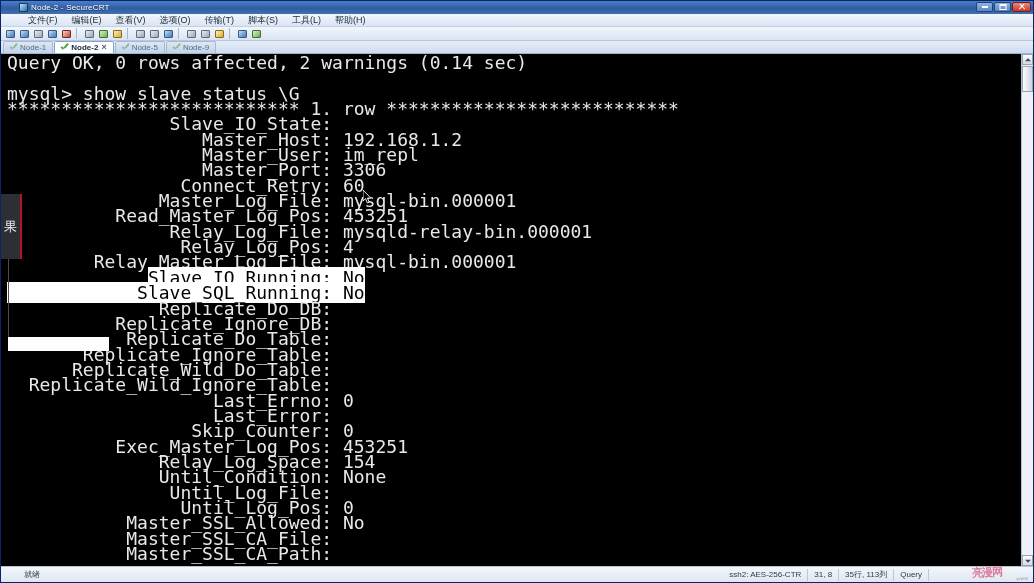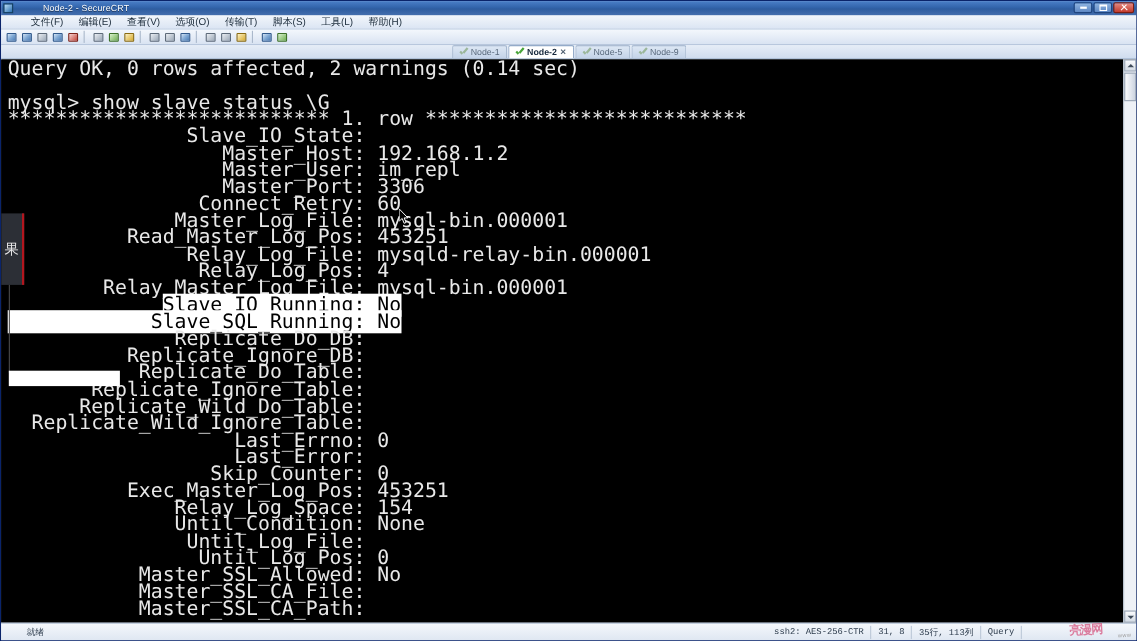--- a/index.html
+++ b/index.html
@@ -17,22 +17,21 @@
     box-sizing:border-box;
     overflow:hidden;
   }
 
   
   .titlebar{
     position:absolute;left:0;top:0;width:1032px;height:13px;
     background:linear-gradient(to bottom,#4a7fc8 0%,#3264ab 45%,#2e5da0 55%,#456fae 100%);
     display:flex;align-items:center;
     box-sizing:border-box;
-    padding-left:2px;
-    gap:24px;
+    padding-left:18px;
   }
   .title-icon{
     width:9px;height:9px;margin-right:3px;flex:none;
     background:linear-gradient(135deg,#bfe0f7,#2a6fb0);
     border:1px solid #14405f;box-sizing:border-box;
   }
   .title-text{
     color:#ffffff;font-size:8px;line-height:9px;
     text-shadow:0 1px 0 rgba(0,0,0,.45);
     white-space:nowrap;letter-spacing:.2px;
@@ -95,21 +94,21 @@
   .tb-ico.red .g{background:linear-gradient(135deg,#f6cfcc,#c4453a);border-color:#7e231a;}
   .tb-ico.yellow .g{background:linear-gradient(135deg,#fdf0bf,#d6aa2d);border-color:#8a6b11;}
   .tb-ico.gray .g{background:linear-gradient(135deg,#e9edf2,#9aa7b6);border-color:#5d6a79;}
   .tb-sep{width:4px;height:11px;flex:none;border-left:1px solid #aab8cb;margin:0 2px;}
 
   
   .tabbar{
     position:absolute;left:0;top:40px;width:1032px;height:13px;
     background:linear-gradient(to bottom,#e6edf7,#cfdcee);
     border-bottom:1px solid #9fb3cd;
-    display:flex;align-items:flex-end;box-sizing:border-box;padding-left:2px;justify-content:center;
+    display:flex;align-items:flex-end;box-sizing:border-box;padding-left:2px;
   }
   .tab{
     height:12px;display:flex;align-items:center;gap:3px;
     padding:0 6px;margin-right:1px;
     font-size:8px;line-height:9px;color:#5a6a7d;
     background:linear-gradient(to bottom,#dde7f4,#c3d3e8);
     border:1px solid #a7b9d0;border-bottom:none;
     border-radius:2px 2px 0 0;box-sizing:border-box;white-space:nowrap;
   }
   .tab.active{
@@ -198,21 +197,21 @@
     position:absolute;left:0;bottom:0;width:1032px;height:16px;
     background:linear-gradient(to bottom,#f4f7fb,#dfe7f2);
     border-top:1px solid #b4c2d4;
     display:flex;align-items:center;box-sizing:border-box;
     font-size:8px;color:#2c3b4c;
   }
   .sb-left{padding-left:23px;white-space:nowrap;}
   .sb-spacer{flex:1;}
   .sb-cell{
     padding:0 6px;height:12px;display:flex;align-items:center;
-    border-left:1px solid #bcc8d8;white-space:nowrap;font-family:Liberation Mono, monospace;
+    border-left:1px solid #bcc8d8;white-space:nowrap;
   }
   .sb-cell.first{border-left:none;}
   .watermark{
     position:absolute;right:3px;bottom:0px;width:86px;height:19px;
     display:flex;align-items:center;justify-content:center;
     color:#d4547f;font-size:11px;font-weight:bold;
     font-family:"DejaVu Sans","Liberation Sans",sans-serif;
     opacity:.75;letter-spacing:-1px;
     transform:rotate(-3deg);
     text-shadow:0 0 1px rgba(255,255,255,.6);

